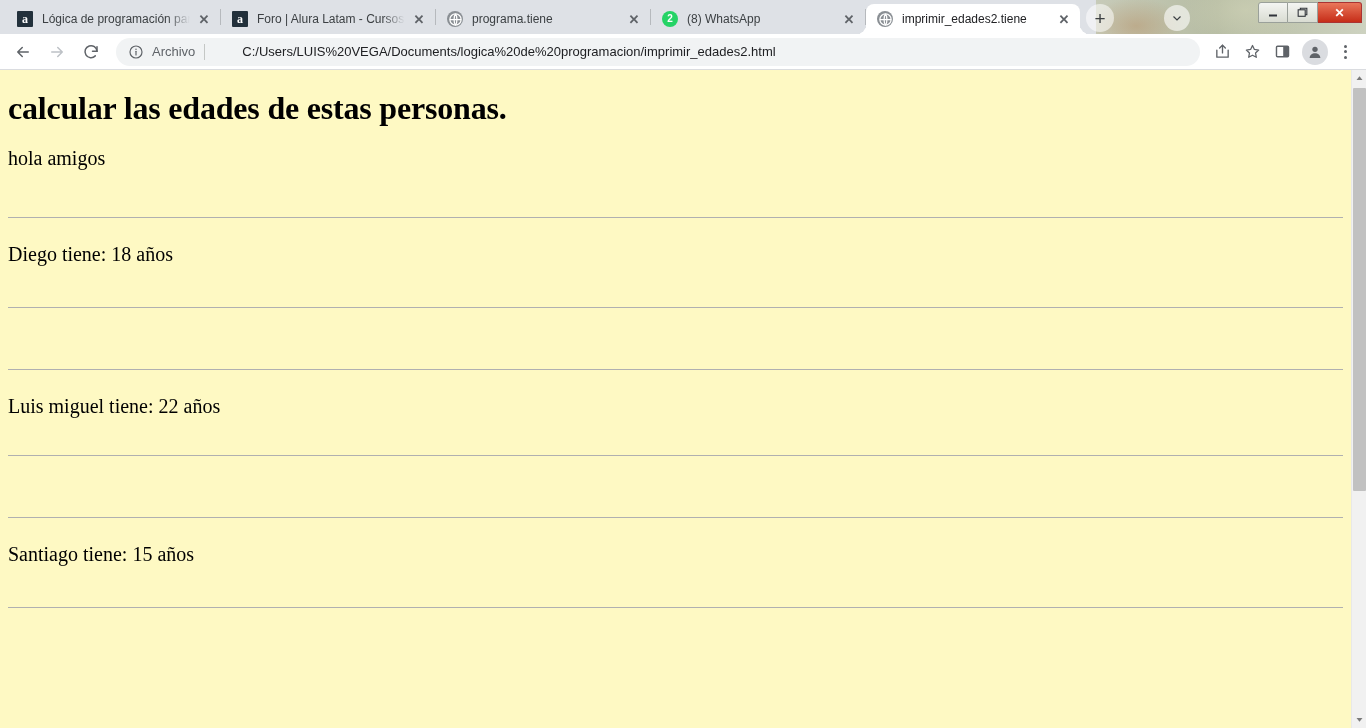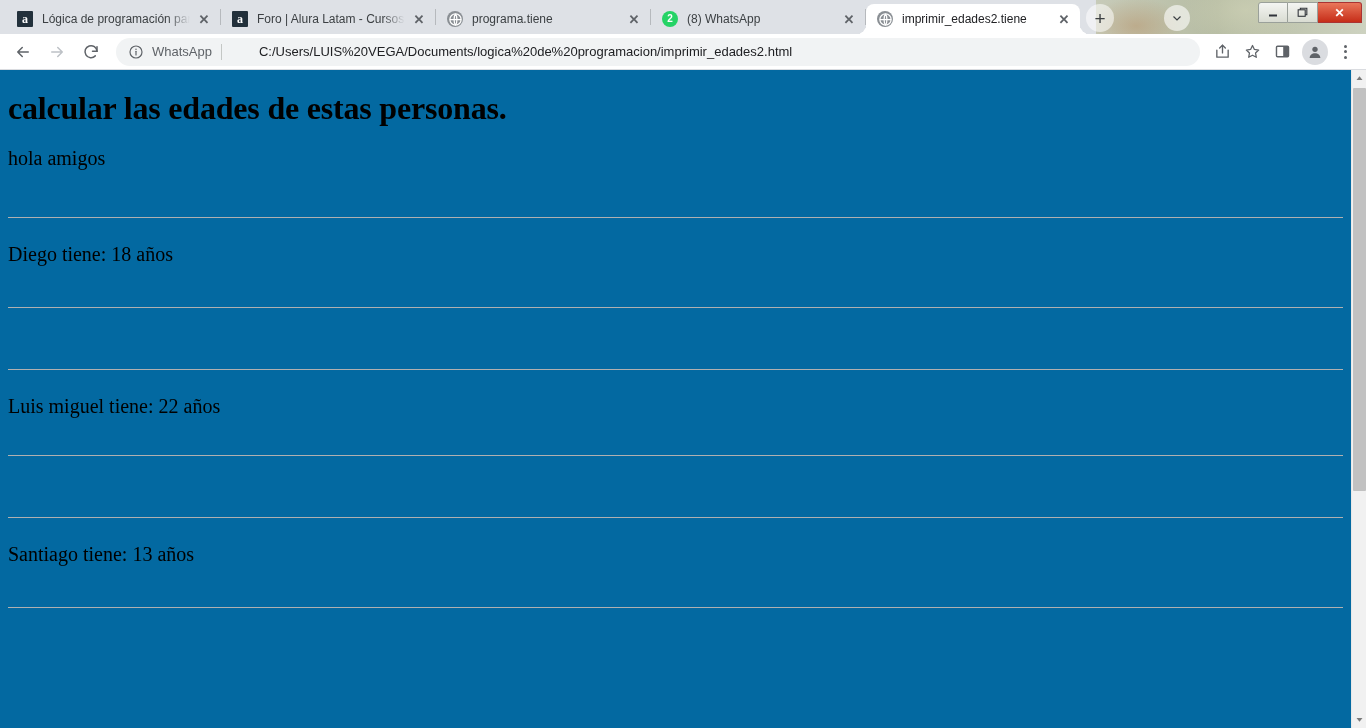--- a/index.html
+++ b/index.html
@@ -202,21 +202,21 @@
   .menu-btn {
     width: 26px; height: 28px; margin-left: 4px;
     display: flex; flex-direction: column; align-items: center;
     justify-content: center; gap: 2.5px;
   }
   .menu-btn i { width: 3px; height: 3px; border-radius: 50%; background: #5f6368; display: block; }
 
   
   .viewport {
     flex: 1 1 auto;
-    background: #0369a1;
+    background: #fef9c3;
     position: relative;
     overflow: hidden;
     display: flex;
   }
   .page {
     flex: 1 1 auto;
     padding: 8px;
     font-family: "Liberation Serif", serif;
     color: #000000;
     position: relative;
@@ -361,21 +361,21 @@
     </div>
 
     <div class="omnibox">
       <span class="omni-info">
         <svg viewBox="0 0 24 24" fill="none" stroke="currentColor" stroke-width="1.8">
           <circle cx="12" cy="12" r="9"></circle>
             <path d="M12 11v5.5" stroke-linecap="round"></path>
           <circle cx="12" cy="7.8" r="1.1" fill="currentColor" stroke="none"></circle>
         </svg>
       </span>
-      <span class="omni-scheme">WhatsApp</span>
+      <span class="omni-scheme">Archivo</span>
       <span class="omni-divider"></span>
       <span class="omni-url">C:/Users/LUIS%20VEGA/Documents/logica%20de%20programacion/imprimir_edades2.html</span>
     </div>
 
     <div class="tool-icons">
       <div class="tool-btn">
         <svg viewBox="0 0 24 24" fill="none" stroke="currentColor" stroke-width="1.9" stroke-linecap="round" stroke-linejoin="round">
           <path d="M4 10v10h16V10"></path>
             <path d="M12 3v11"></path>
             <path d="M8 7l4-4 4 4"></path>
@@ -434,21 +434,21 @@
       <div class="spacer-sm"></div>
       <hr>
       <div class="spacer-p"></div>
 
       <p></p>
 
       <div class="spacer-xs"></div>
       <hr>
       <div class="spacer-p"></div>
 
-      <p>Santiago tiene: 13 años</p>
+      <p>Santiago tiene: 15 años</p>
 
       <div class="spacer-md"></div>
       <hr>
 
     </div>
 
     <div class="scrollbar">
       <div class="sb-arrow up">
         <svg viewBox="0 0 12 12" fill="#7a7a7a">
             <path d="M6 3l4 5H2z"></path>

